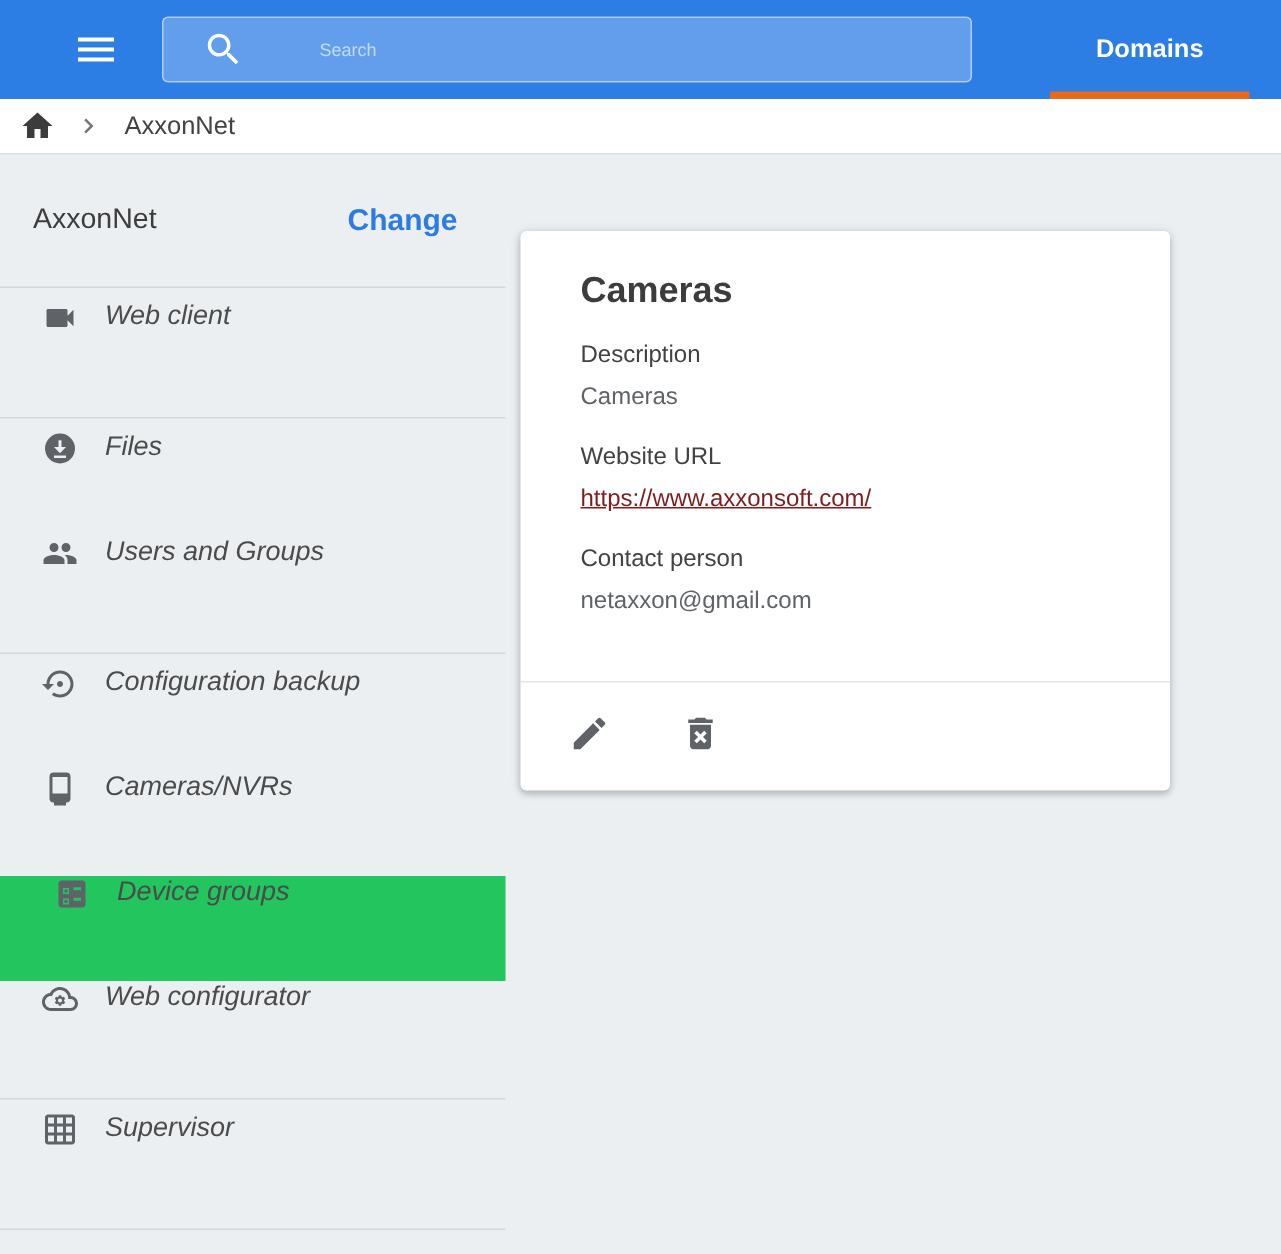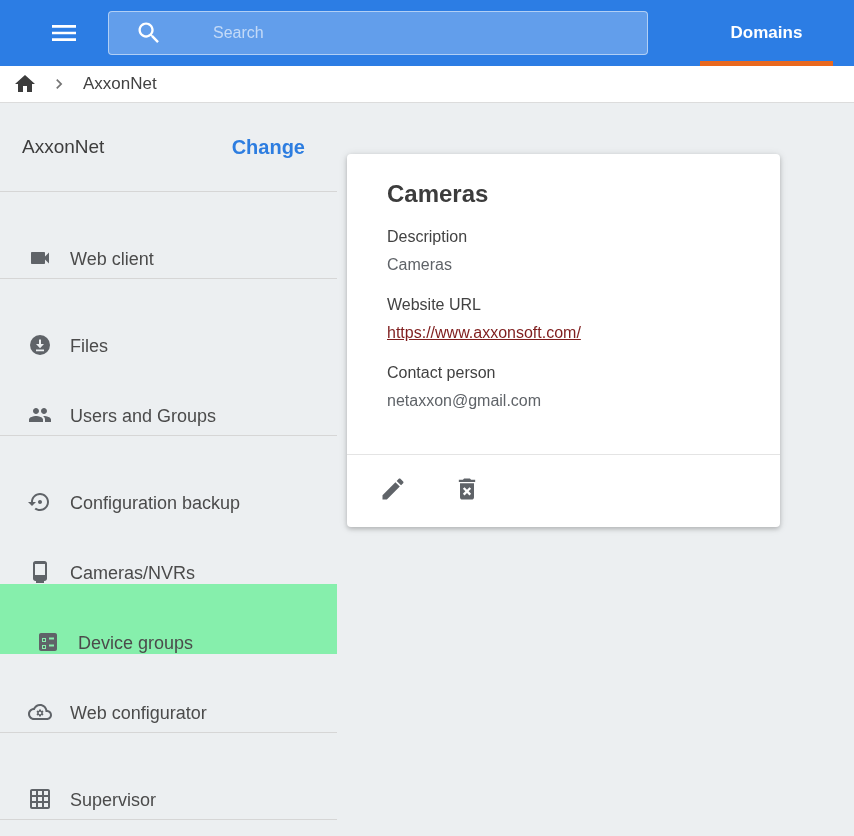--- a/index.html
+++ b/index.html
@@ -10,44 +10,44 @@
   }
   svg{display:block;width:100%;height:100%;fill:currentColor;}
 
   
   .app-bar{height:66px;background:#2c7de4;display:flex;align-items:center;position:relative;}
   .menu-btn{margin-left:46px;width:36px;height:36px;background:none;border:none;color:#fff;padding:2px;cursor:pointer;}
   .search-box{margin-left:26px;width:540px;height:44px;background:rgba(255,255,255,0.26);
     border:1px solid rgba(255,255,255,0.5);border-radius:4px;display:flex;align-items:center;box-sizing:border-box;}
   .search-icon{margin-left:26px;width:28px;height:28px;color:#fff;flex:none;}
   .search-box input{flex:1;border:none;background:transparent;outline:none;color:#fff;
-    font-size:16px;padding:0 12px 0 50px;font-family:inherit;}
+    font-size:12px;padding:0 12px 0 50px;font-family:inherit;}
   .search-box input::placeholder{color:rgba(255,255,255,0.62);}
   .tab{margin-left:auto;margin-right:21px;width:133px;height:100%;position:relative;
     display:flex;align-items:center;justify-content:center;color:#fff;font-size:17px;font-weight:700;cursor:pointer;}
   .tab.active::after{content:"";position:absolute;left:0;right:0;bottom:0;height:5px;background:#e8681f;}
 
   
   .breadcrumb{height:36px;background:#fff;border-bottom:1px solid #dcdcdc;display:flex;align-items:center;padding-left:13px;}
   .home-icon{width:24px;height:24px;color:#3c3c3c;cursor:pointer;flex:none;}
   .chev-icon{width:20px;height:20px;color:#757575;margin:0 8px 0 12px;flex:none;}
   .crumb{font-size:17px;color:#424242;margin-left:6px;}
 
   
   .main{display:flex;height:733px;}
   .sidebar{width:337px;flex:none;}
   .side-head{height:88px;display:flex;align-items:center;justify-content:space-between;padding:0 32px 0 22px;}
   .side-title{font-size:19px;color:#3d3d3d;}
   .change{font-size:20px;font-weight:700;color:#2d7de0;cursor:pointer;text-decoration:none;}
   .divider{height:1px;background:#d6d6d6;}
   .group{padding:8px 0;}
-  .item{height:70px;display:flex;align-items:flex-end;padding-left:28px;cursor:pointer;}
+  .item{height:70px;display:flex;align-items:flex-start;padding-left:28px;cursor:pointer;font-style:italic;}
   .item .icon{width:24px;height:24px;color:#5f6368;flex:none;}
   .item .label{margin-left:18px;font-size:18px;color:#4b4b4b;}
-  .item.selected{background:#86efac;padding-left:36px;}
+  .item.selected{background:#22c55e;padding-left:36px;}
 
   
   .content{flex:1;}
   .card{width:433px;margin:51px 0 0 10px;background:#fff;border-radius:4px;
     box-shadow:0 2px 4px rgba(0,0,0,0.18),0 1px 8px rgba(0,0,0,0.12);box-sizing:border-box;}
   .card-body{padding:26px 24px 0;margin-left:16px;}
   .card-title{margin:0 0 20px;font-size:24px;font-weight:700;color:#3c3c3c;}
   .field + .field{margin-top:22px;}
   .f-label{font-size:16px;font-weight:400;color:#424242;}
   .f-value{margin-top:10px;font-size:16px;color:#5f6368;}

